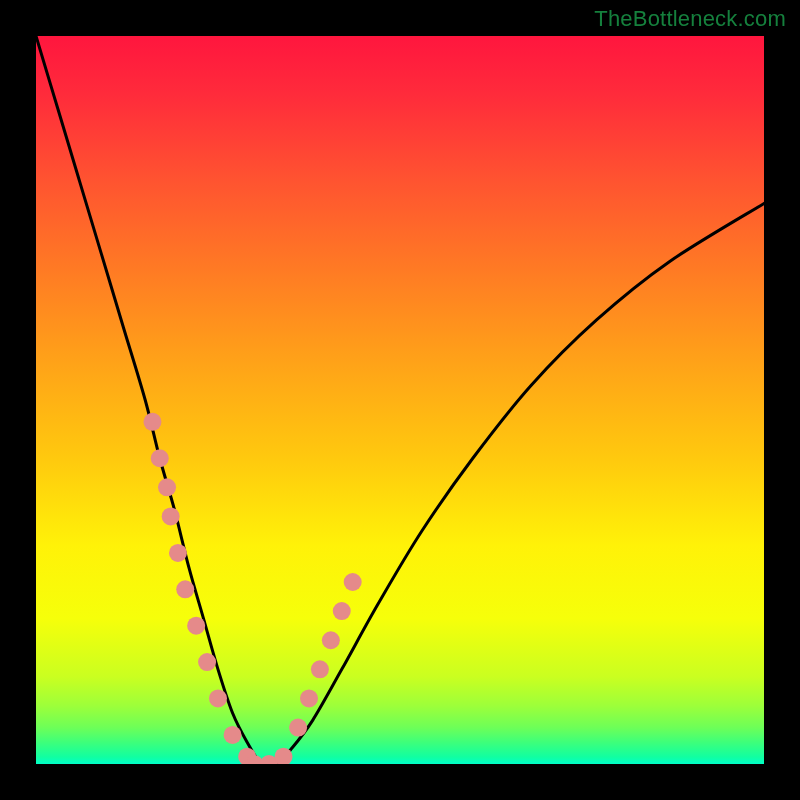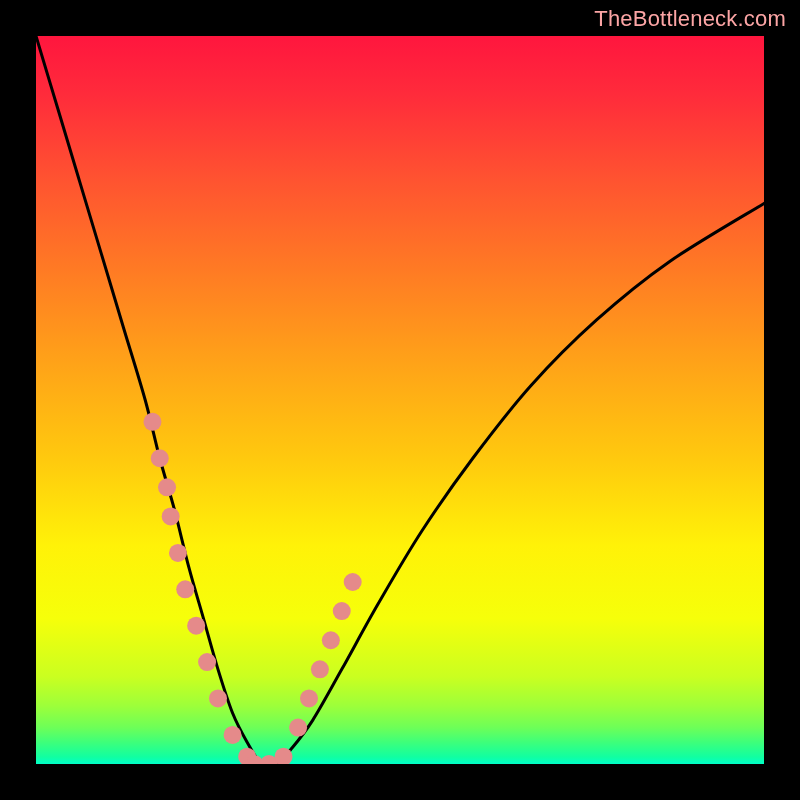--- a/index.html
+++ b/index.html
@@ -47,21 +47,21 @@
       #12ffa0 99%,
       #00ffc8 100%
     );
   }
   .watermark {
     position: absolute;
     top: 6px;
     right: 14px;
     font-size: 22px;
     font-weight: 500;
-    color: #fca5a5;
+    color: #15803d;
     letter-spacing: 0.2px;
     user-select: none;
   }
   svg.curve {
     position: absolute;
     inset: 0;
     width: 728px;
     height: 728px;
     overflow: visible;
   }

